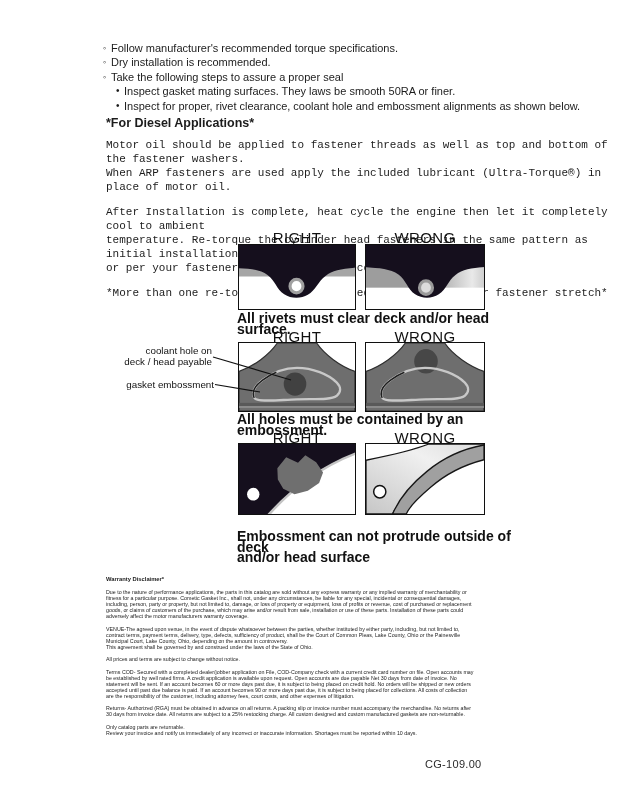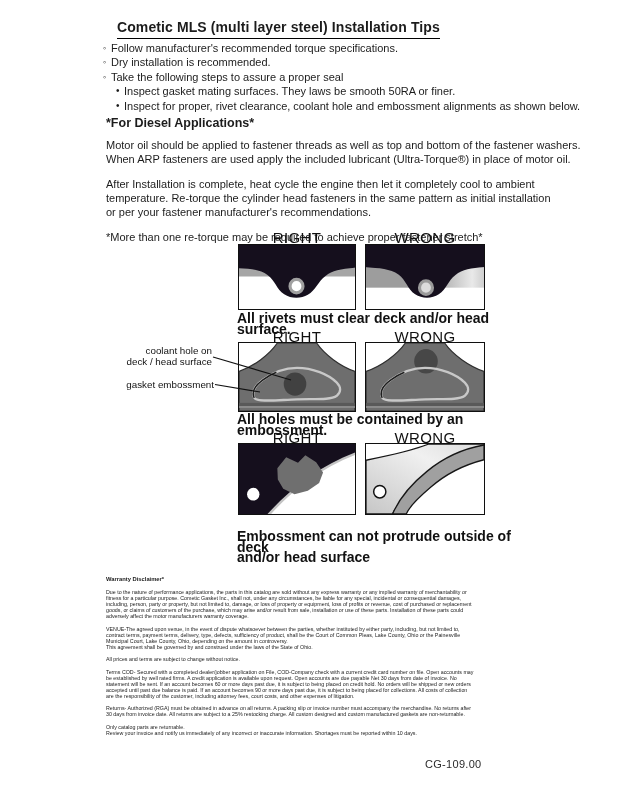--- a/index.html
+++ b/index.html
@@ -16,41 +16,40 @@
   }
   
   .tips { position:absolute; left:103px; top:41px; width:505px; font-size:11px; }
   .tips .row { display:flex; line-height:14.4px; }
   .tips .m1 { width:8px; font-size:9px; line-height:14.4px; color:#1c1c1c; }
   .tips .sub { margin-left:13px; }
   .tips .m2 { width:8px; font-size:10px; line-height:14.4px; }
   
   .diesel { position:absolute; left:106px; top:116px; width:502px; }
   .diesel .h { font-size:12.5px; font-weight:bold; margin-bottom:8px; }
-  .diesel p { font-size:11px; line-height:14px; margin-bottom:11px; white-space:pre-line; }
+  .diesel p { font-size:11px; line-height:14px; margin-bottom:11px; white-space:pre-line;font-family:Liberation Mono, monospace; }
   
   .flabel { position:absolute; font-size:15px; letter-spacing:0.4px; color:#111; text-align:center; }
   .panel { position:absolute; border:1.6px solid #101010; background:#fff; }
   .panel svg { position:absolute; left:0; top:0; width:100%; height:100%; display:block; }
   .fcaption { position:absolute; font-size:14px; font-weight:bold; color:#111; white-space:pre-line; line-height:10.5px; }
   .ann { position:absolute; font-size:9.8px; line-height:11px; color:#111; text-align:right; white-space:pre-line; }
   .leader { position:absolute; left:0; top:0; width:618px; height:800px; pointer-events:none; }
   
   .disclaimer { position:absolute; left:106px; top:576px; width:442px; color:#222; }
   .disclaimer .h { font-size:5.8px; font-weight:bold; margin-bottom:7px; }
   .disclaimer p { font-size:5.3px; line-height:6px; margin-bottom:6.5px; white-space:pre-line; }
   
   .footer { position:absolute; left:385px; top:758px; font-size:11px; letter-spacing:0.3px; color:#2b2b2b;margin-left:40px; }
 </style>
 </head>
 <body>
 
 <div class="page">
 
-  <div class="title">Cometic MLS (multi layer steel) Installation Tips</div>
 
   <div class="tips">
     <div class="row">
       <span class="m1">◦</span>
       <span>Follow manufacturer's recommended torque specifications.</span>
     </div>
     <div class="row">
       <span class="m1">◦</span>
       <span>Dry installation is recommended.</span>
     </div>
@@ -104,21 +103,21 @@
       <path d="M0,0 H120 V22 C107,22.5 98,24.5 91,29.5 C83,35.5 82,43.5 74,48.5 C67,53 57,53 50,48.5 C42,43.5 41,34.5 33,29 C25,23.5 13,22.3 0,22.1 Z" fill="#150f1d"></path>
       <circle cx="61" cy="42" r="6.6" fill="#dcdcdc" stroke="#9a9a9a" stroke-width="3.2"></circle>
     </svg>
   </div>
   <div class="fcaption" style="left:237px; top:313px; width:300px;">All rivets must clear deck and/or head surface.</div>
 
   <div class="flabel" style="left:238px; top:328px; width:118px;">RIGHT</div>
   <div class="flabel" style="left:365px; top:328px; width:120px;">WRONG</div>
 
   <div class="ann" style="left:96px; top:345px; width:116px;">coolant hole on
-deck / head surface</div>
+deck / head payable</div>
   <div class="ann" style="left:96px; top:379px; width:118px;">gasket embossment</div>
 
   <div class="panel" style="left:238px; top:342px; width:118px; height:70px;">
     <svg viewBox="0 0 118 67" preserveAspectRatio="none">
       <rect width="118" height="67" fill="#ffffff"></rect>
       <path d="M0,67 V28 C15,23 31,11.5 39,0 H79 C87,11.5 103,23 118,28 V67 Z" fill="#6e6e6e" stroke="#2e2e2e" stroke-width="1.2"></path>
       <circle cx="57" cy="40.5" r="11.5" fill="#414141"></circle>
       <path d="M15.5,54 C13,49 15.5,42.5 24,36.5 C35,28.5 47,24.5 59,24.5 C75,24.5 91,31 99.5,39 C104,43.5 104,48.5 99.5,52 C93,56.5 77,55 59,55.5 C41,56 19,59 15.5,54 Z" fill="none" stroke="#c8c8c8" stroke-width="2.3"></path>
       <path d="M15.5,54 C13,49 15.5,42.5 24,36.5 C28,33.6 33,30.8 38,28.8" fill="none" stroke="#1e1e1e" stroke-width="1.5"></path>
       <rect y="59" width="118" height="3.2" fill="#595959"></rect>

